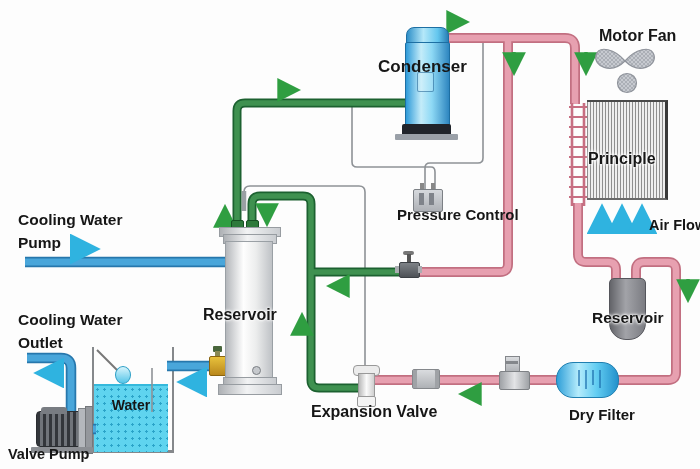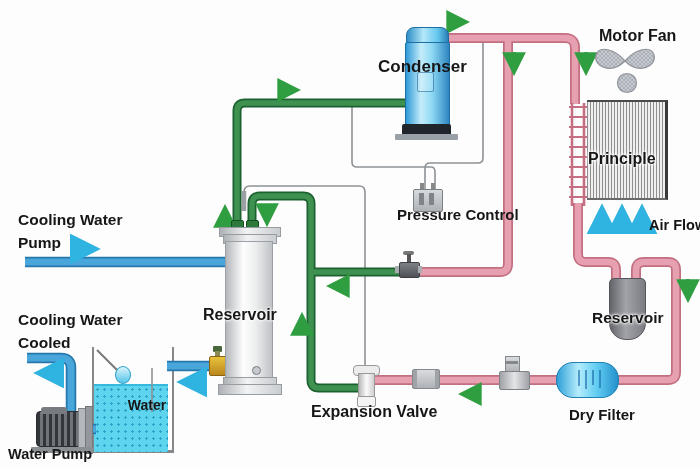--- a/index.html
+++ b/index.html
@@ -29,21 +29,21 @@
   .lbl-pressure{left:397px;top:206px;font-size:15px;}
   .lbl-motorfan{left:599px;top:27px;font-size:16px;}
   .lbl-condenser{left:588px;top:150px;font-size:16px;}
   .lbl-airflow{left:649px;top:217px;font-size:14.5px;}
   .lbl-reservoir{left:592px;top:309px;font-size:15.5px;}
   .lbl-dryfilter{left:569px;top:406px;font-size:15px;}
   .lbl-expvalve{left:311px;top:403px;font-size:16px;}
   .lbl-evaporator{left:203px;top:306px;font-size:16px;}
   .lbl-inlet{left:18px;top:208px;font-size:15.5px;line-height:23px;}
   .lbl-outlet{left:18px;top:308px;font-size:15.5px;line-height:23px;}
-  .lbl-tank{left:108px;top:395px;width:78px;text-align:center;font-size:14px;line-height:21px;z-index:4;}
+  .lbl-tank{left:92px;top:395px;width:78px;text-align:center;font-size:14px;line-height:21px;z-index:4;}
   .lbl-pump{left:8px;top:446px;font-size:14.5px;}
   
   .comp-cap{left:406px;top:27px;width:41px;height:17px;border-radius:8px 8px 3px 3px;border:1px solid #1d6fa3;
     background:linear-gradient(90deg,#2e8fc8,#b5e8f9 40%,#63c6ee 75%,#2a7fb5);}
   .comp-body{left:405px;top:42px;width:43px;height:84px;border:1px solid #1d6fa3;border-radius:2px;
     background:linear-gradient(90deg,#2e9ad8,#c4ecf9 35%,#8ed9f5 60%,#2e86c0);}
   .comp-win{left:417px;top:72px;width:15px;height:18px;border:1px solid rgba(20,90,140,.55);border-radius:2px;
     background:rgba(255,255,255,.18);}
   .comp-base{left:402px;top:124px;width:49px;height:13px;background:#20242b;border-radius:2px;}
   .comp-feet{left:395px;top:134px;width:63px;height:6px;background:#9aa0a8;border-radius:1px;}
@@ -265,20 +265,20 @@
   <div class="lbl lbl-reservoir halo">Reservoir</div>
   <div class="lbl lbl-dryfilter">Dry Filter</div>
   <div class="lbl lbl-expvalve">Expansion Valve</div>
   <div class="lbl lbl-evaporator halo">Reservoir</div>
   <div class="lbl lbl-inlet">
     <div>Cooling Water</div>
     <div>Pump</div>
   </div>
   <div class="lbl lbl-outlet">
     <div>Cooling Water</div>
-    <div>Cooled</div>
+    <div>Outlet</div>
   </div>
   <div class="lbl lbl-tank">
     <div>Water</div>
   </div>
-  <div class="lbl lbl-pump">Water Pump</div>
+  <div class="lbl lbl-pump">Valve Pump</div>
 
 </div>
 
 </body></html>

